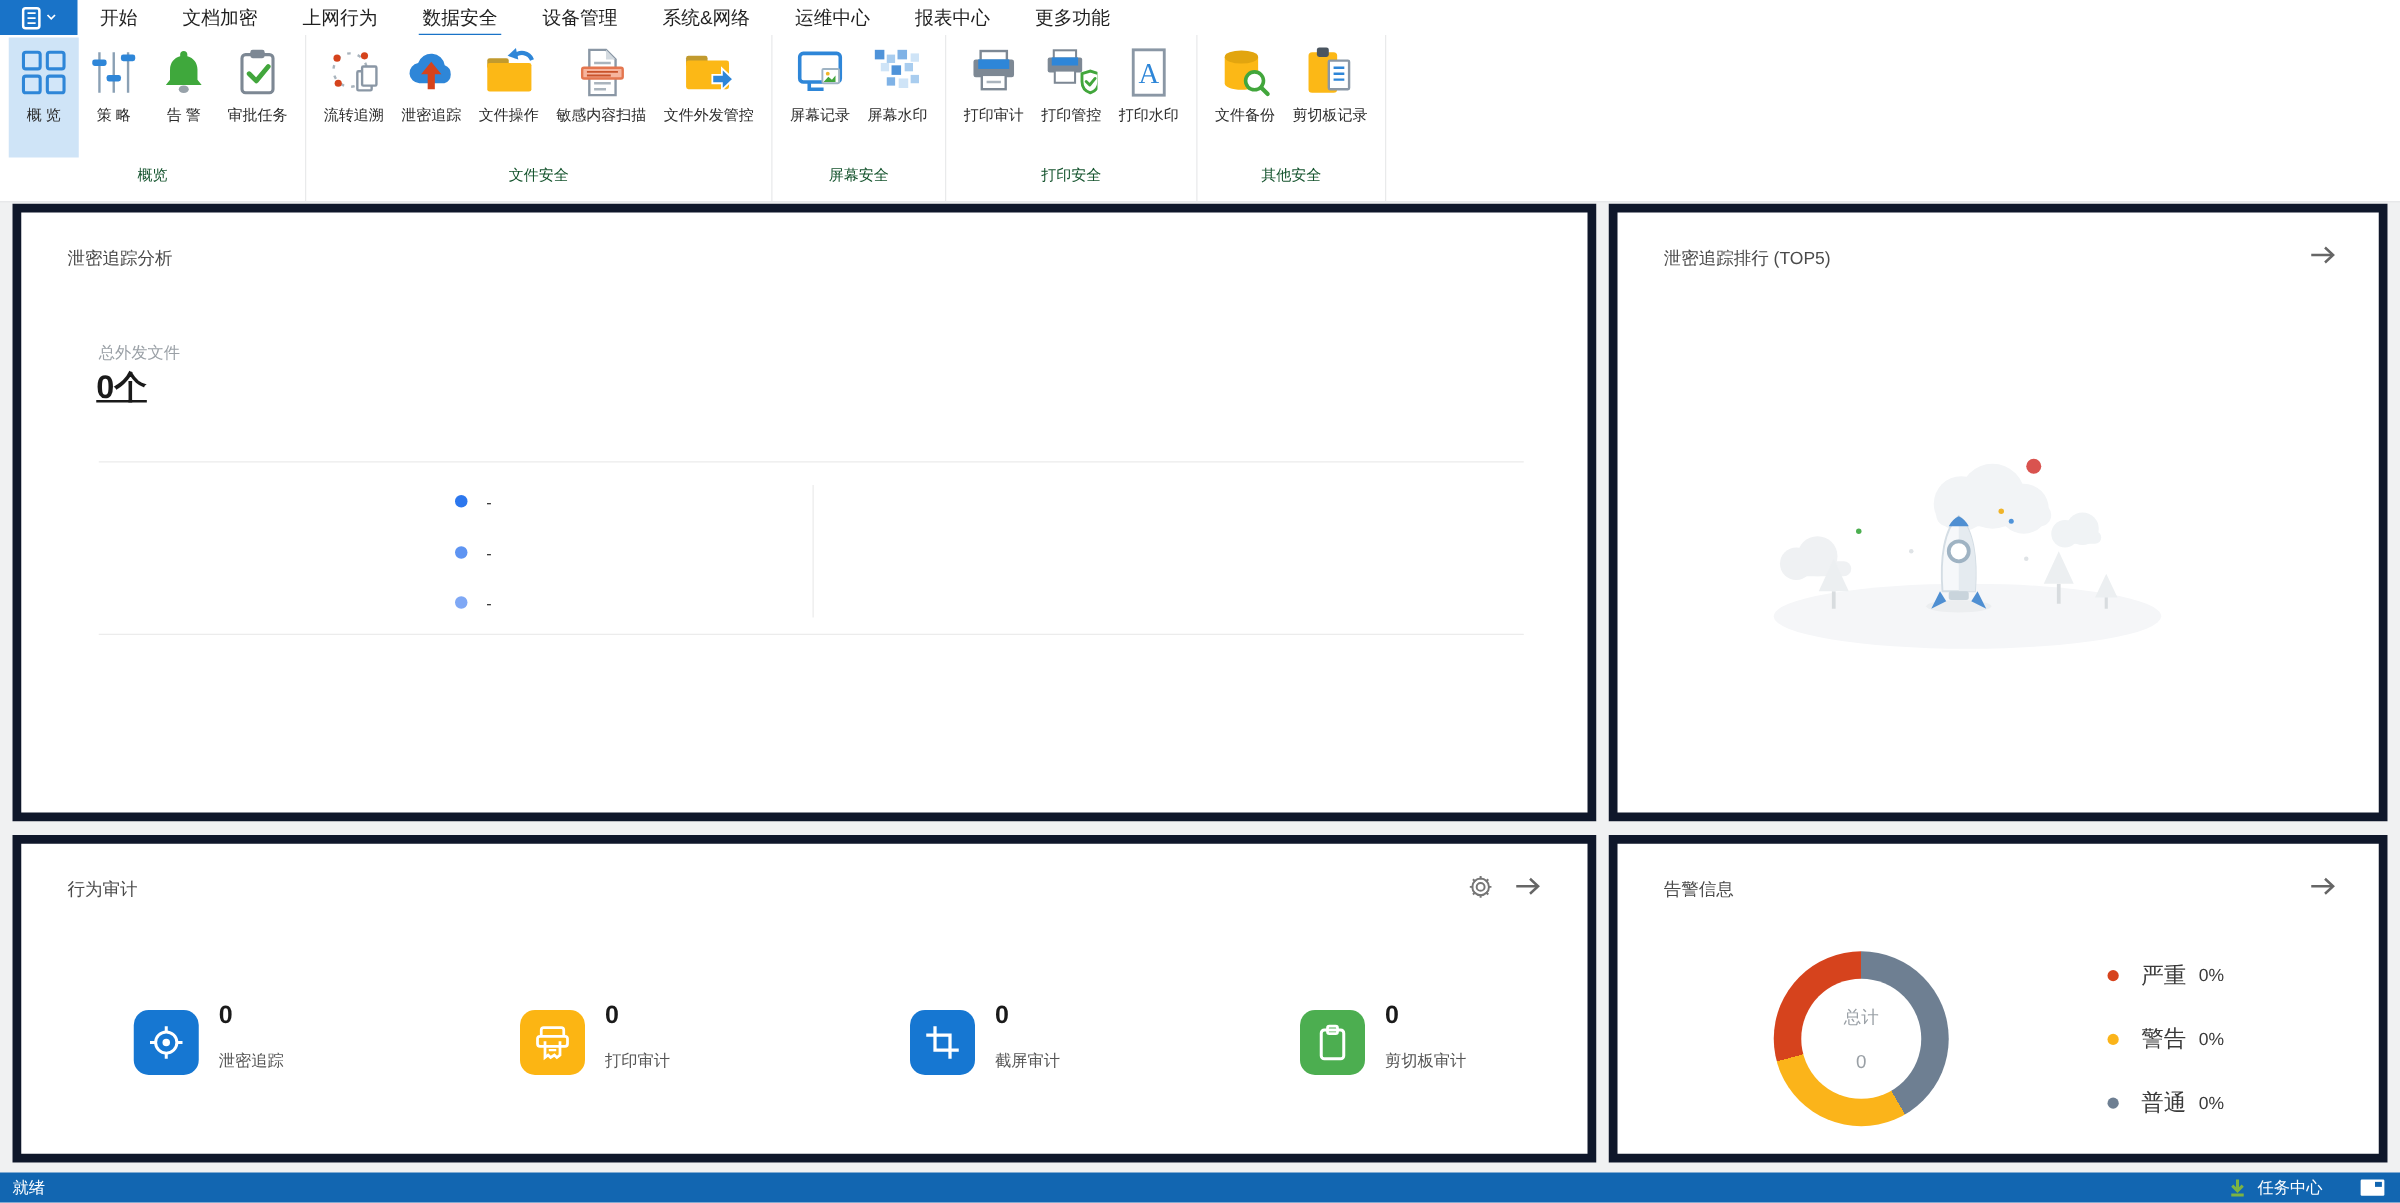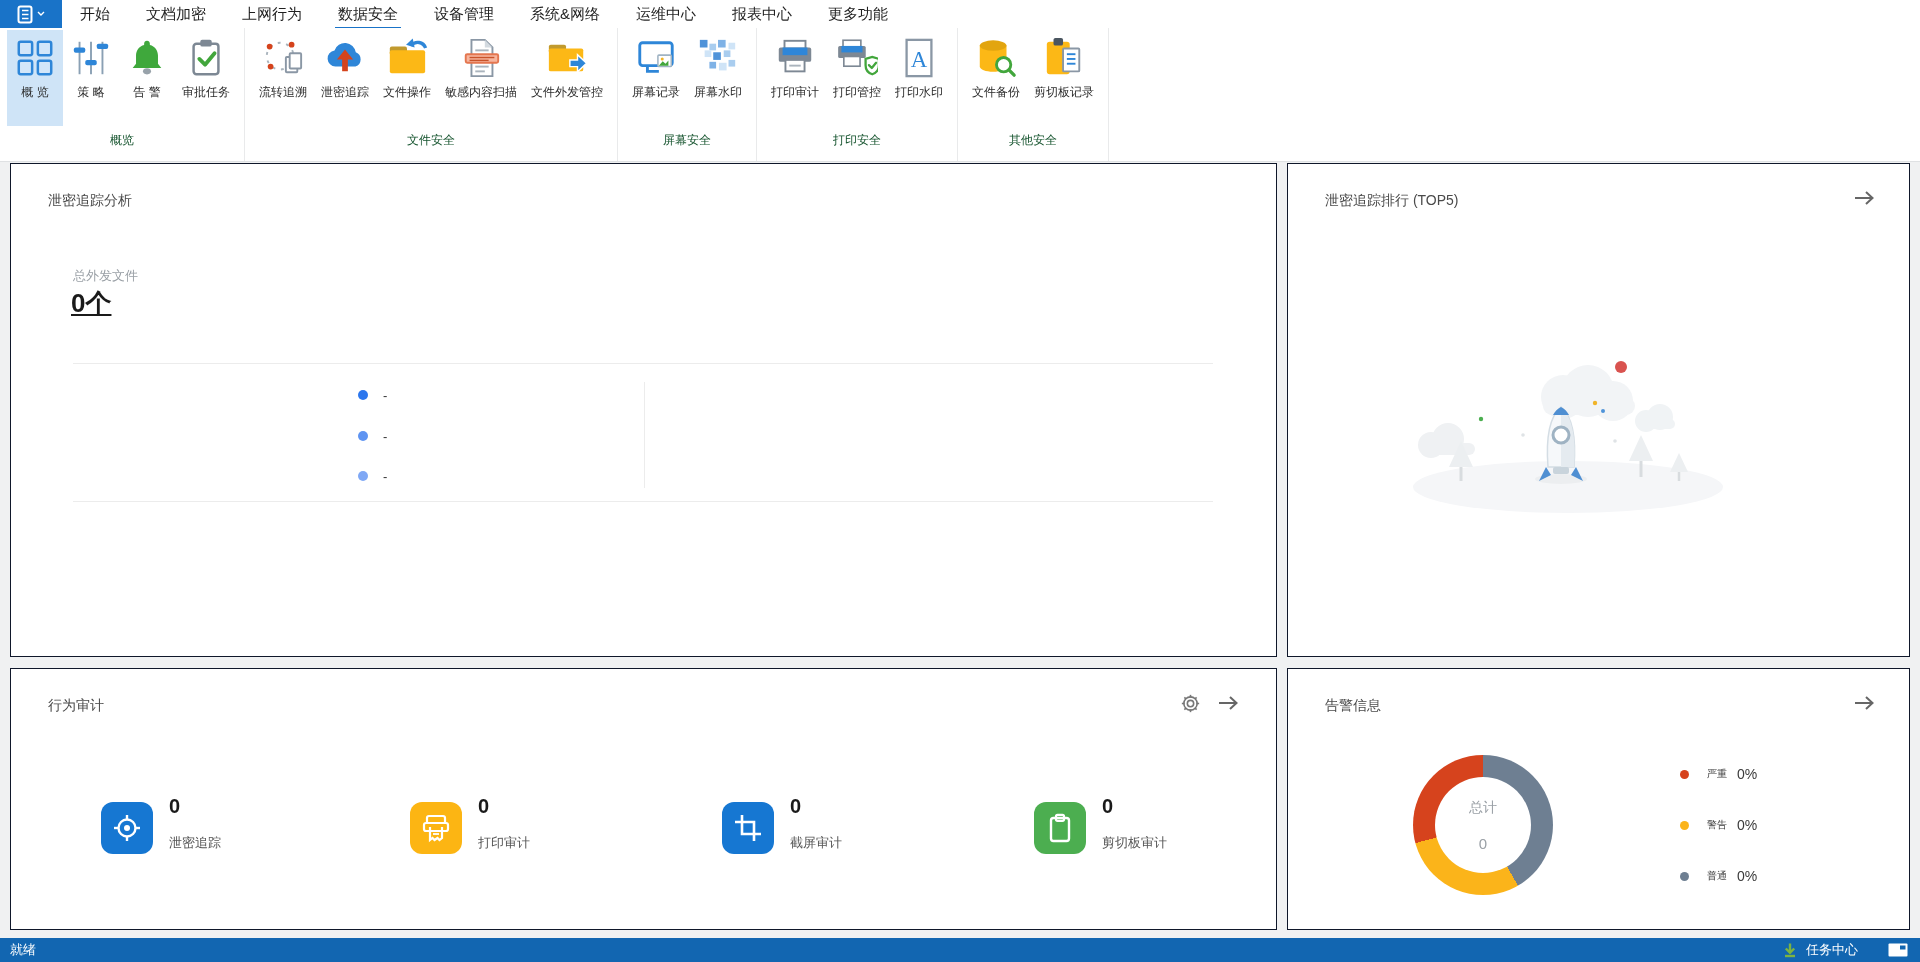--- a/index.html
+++ b/index.html
@@ -20,21 +20,21 @@
   .rgroup { display:flex; flex-direction:column; border-right:1px solid #e9eaeb; padding:0 3px; }
   .ritems { display:flex; align-items:flex-start; padding:2px 4px 0; }
   .ritem { display:flex; flex-direction:column; align-items:center; height:96px;
     padding:4px 7px 0; cursor:pointer; }
   .ritem.selected { background:#cfe4f7; }
   .ric { height:48px; display:flex; align-items:center; justify-content:center; }
   .rlabel { font-size:12px; color:#2b2b2b; margin-top:2px; white-space:nowrap; }
   .rgroup-label { text-align:center; font-size:12px; color:#14532d; margin-top:6px; }
   
   .content { position:absolute; top:163px; left:0; right:0; height:767px; }
-  .panel { position:absolute; background:#fff; border:1px solid #0f172a; }
+  .panel { position:absolute; background:#fff; border:7px solid #0f172a; }
   #panel-leak   { left:10px;   top:0;     width:1267px; height:494px; }
   #panel-rank   { left:1287px; top:0;     width:623px;  height:494px; }
   #panel-audit  { left:10px;   top:505px; width:1267px; height:262px; }
   #panel-alert  { left:1287px; top:505px; width:623px;  height:262px; }
   .panel-title { position:absolute; left:37px; top:28px; font-size:14px; color:#4a4a4a; }
   .hicon { position:absolute; cursor:pointer; }
   
   .stat-label { position:absolute; left:62px; top:103px; font-size:13px; color:#9aa0a6; }
   .stat-value { position:absolute; left:60px; top:122px; font-size:26px; font-weight:bold; color:#1a1a1a;text-decoration:underline; }
   .hr { position:absolute; left:62px; width:1140px; height:1px; background:#ececec; }
@@ -52,21 +52,21 @@
   .card-value { font-size:20px; font-weight:bold; color:#1a1a1a; line-height:22px; }
   .card-label { font-size:13px; color:#555; line-height:16px; }
   
   .donut { position:absolute; left:125px; top:86px; width:140px; height:140px; border-radius:50%; }
   .donut-hole { position:absolute; left:22px; top:22px; width:96px; height:96px; border-radius:50%;
     background:#fff; display:flex; flex-direction:column; align-items:center; justify-content:center; gap:18px; }
   .donut-label { font-size:14px; color:#9aa0a6; }
   .donut-value { font-size:15px; color:#9aa0a6; }
   .legend-row { position:absolute; left:392px; display:flex; align-items:center; height:20px; }
   .legend-dot { width:9px; height:9px; border-radius:50%; margin-right:18px; }
-  .legend-label { font-size:10px; color:#3a3a3a; }
+  .legend-label { font-size:18px; color:#3a3a3a; }
   .legend-value { font-size:14px; color:#3a3a3a; margin-left:10px; }
   
   .statusbar { position:absolute; left:0; right:0; bottom:0; height:24px; background:#1266b1;
     display:flex; align-items:center; color:#fff; font-size:13px; }
   .status-left { margin-left:10px; }
   .status-right { margin-left:auto; margin-right:12px; display:flex; align-items:center; gap:8px; }
   .tc-label { cursor:pointer; }
   .spacer16 { width:14px; }
 </style>
 </head>

